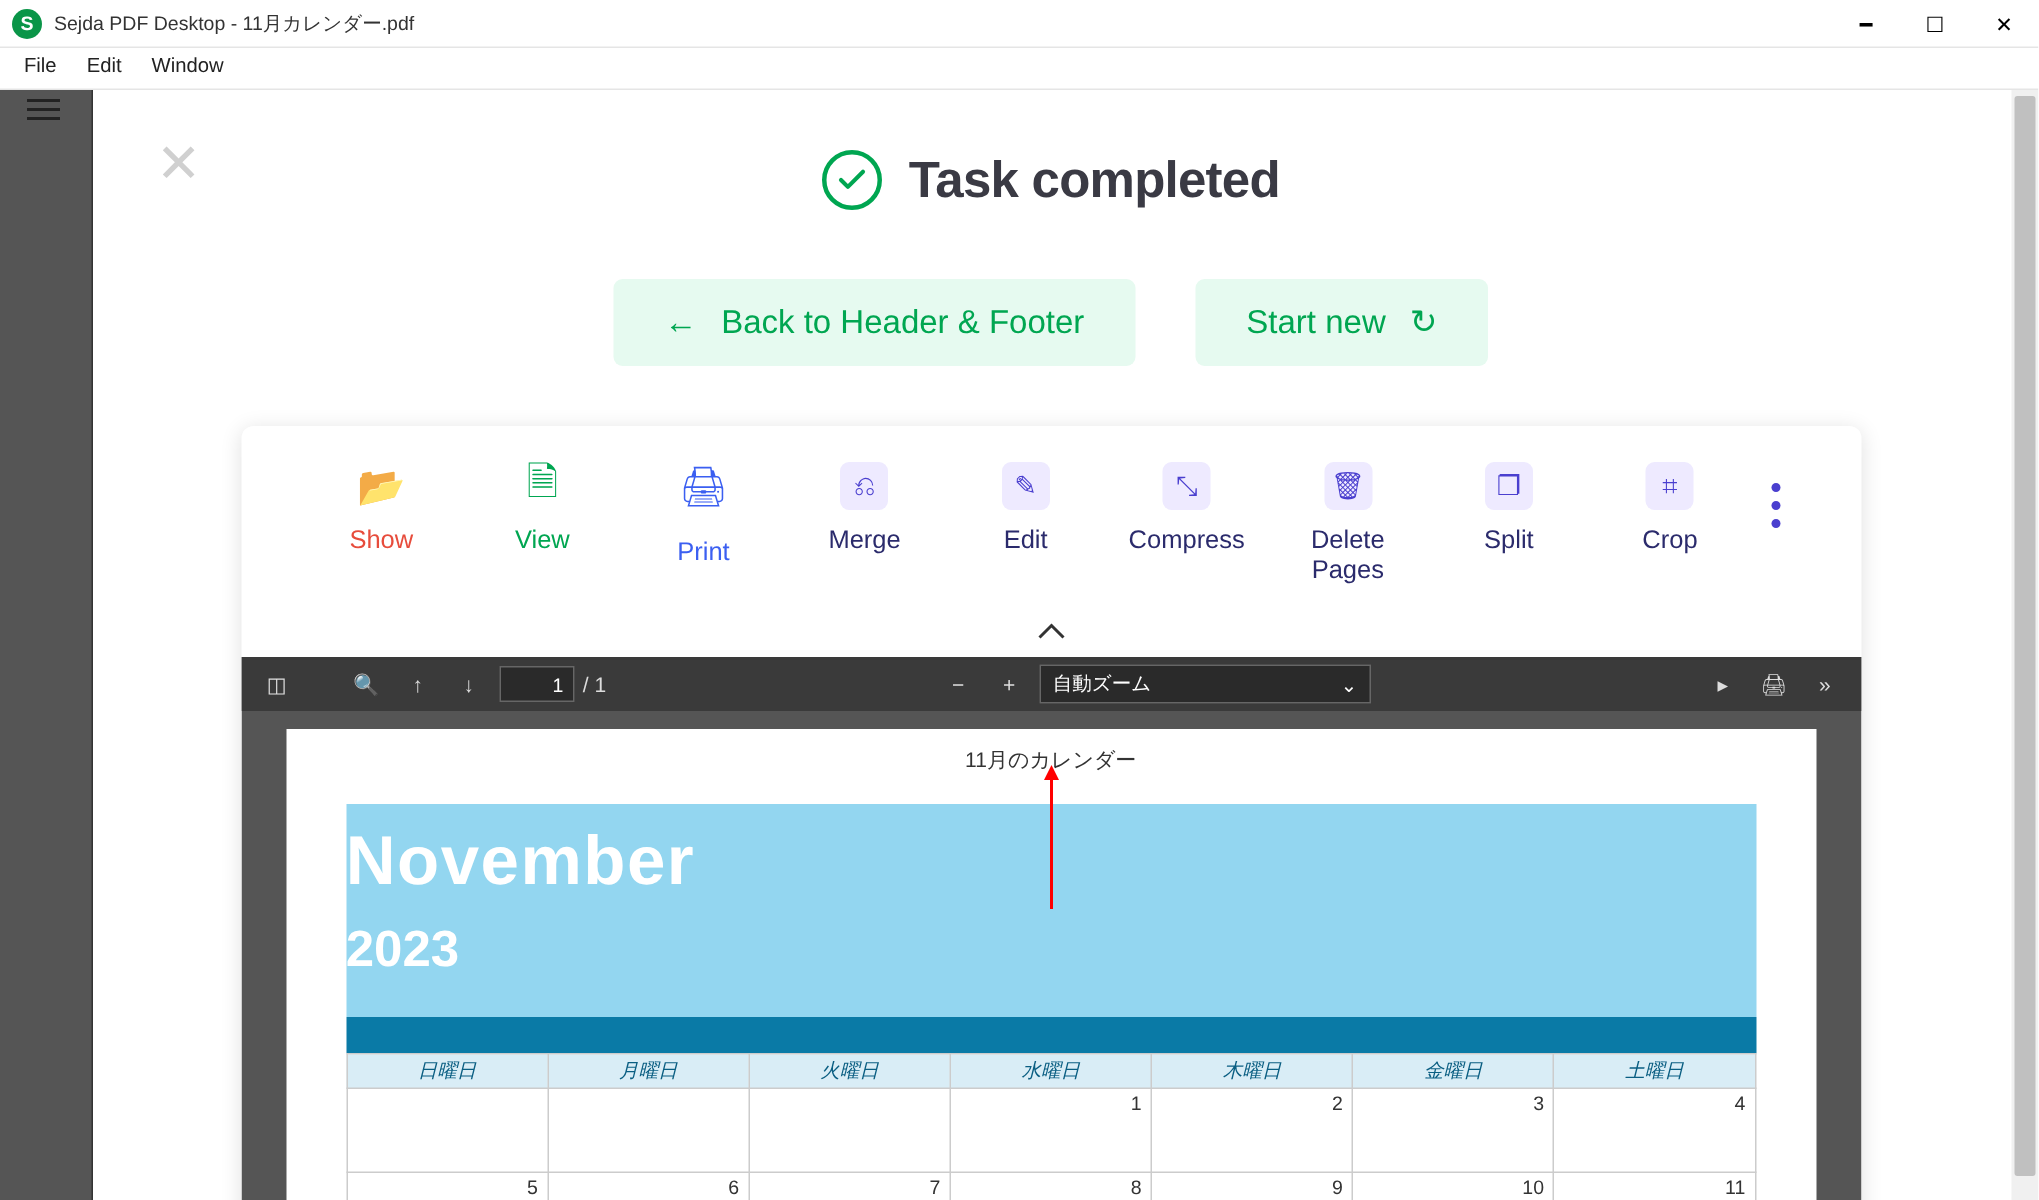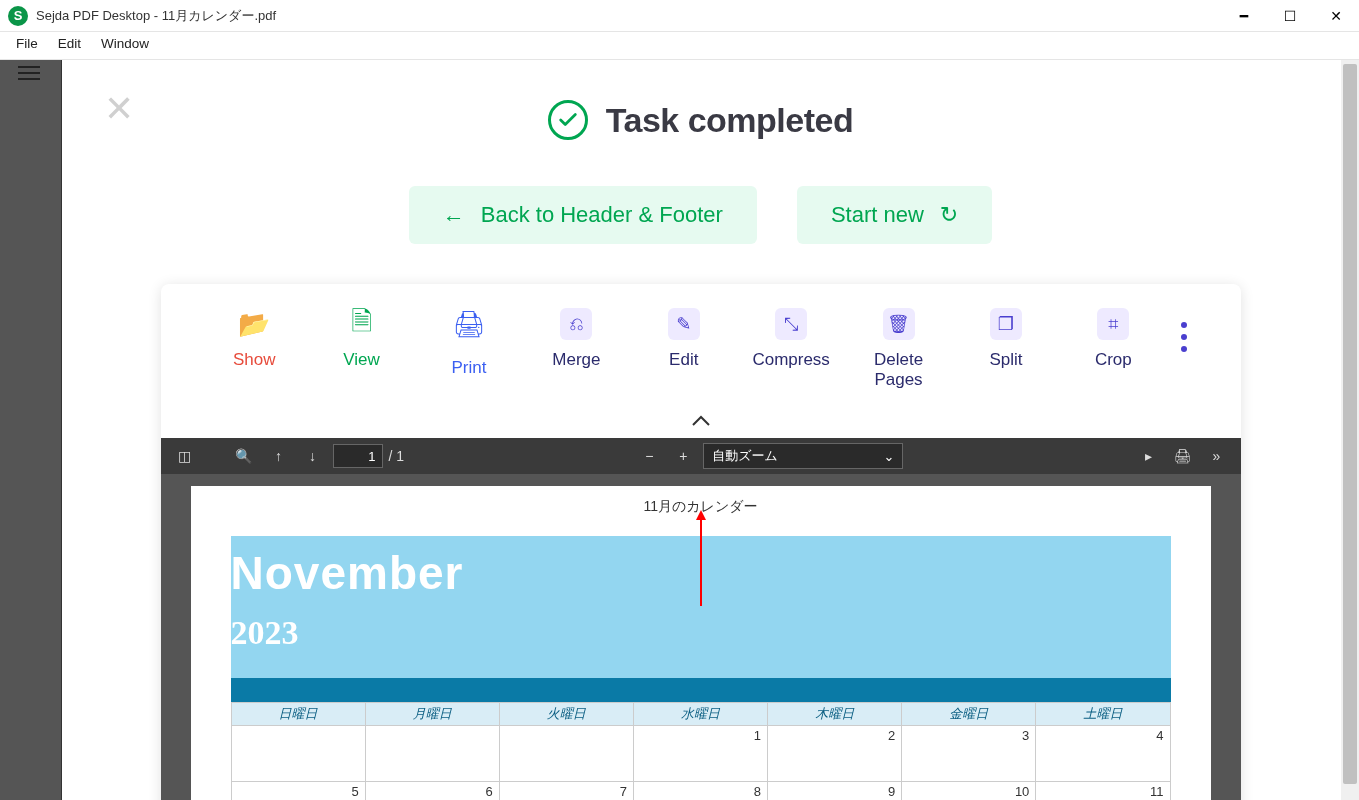--- a/index.html
+++ b/index.html
@@ -41,28 +41,28 @@
 .more-dots { display: flex; flex-direction: column; gap: 6px; align-items:center; padding-top:14px; cursor:pointer;}
 .more-dots span { width: 6px; height: 6px; background: #4a3fcf; border-radius: 50%; }
 
 .collapse-bar { height: 34px; display: flex; align-items: center; justify-content: center; cursor:pointer;}
 .collapse-bar svg { stroke: #333; }
 
 .pdf-viewer { background: #555; }
 .pdf-toolbar { height: 36px; background: #3a3a3a; display: flex; align-items: center; padding: 0 10px; gap: 6px; color: #ddd; font-size: 14px; }
 .pdf-tb-btn { width: 28px; height: 28px; display: flex; align-items: center; justify-content: center; cursor: pointer; border-radius:3px;}
 .page-input { width: 50px; height: 24px; background: #2a2a2a; border: 1px solid #666; text-align: right; color: #fff; padding-right: 6px; font-size:13px;}
-.zoom-select { height: 26px; width: 200px; background: #2a2a2a; border: 1px solid #666; color: #fff; padding: 0 8px; font-size:13px; display:flex; align-items:center; justify-content:space-between; cursor:pointer;}
+.zoom-select { height: 26px; width: 221px; background: #2a2a2a; border: 1px solid #666; color: #fff; padding: 0 8px; font-size:13px; display:flex; align-items:center; justify-content:space-between; cursor:pointer;}
 .spacer { flex: 1; }
 
 .pdf-page { background: #fff; margin: 12px 30px 0 30px; padding: 12px 40px; height: 330px; position:relative;}
 .page-header { text-align: center; font-size: 14px; color: #333; margin-bottom: 20px;}
 .cal-banner { background: #93d6f0; height: 142px; position: relative; padding:10px 26px 0 0;}
 .cal-month { font-family: Verdana, sans-serif; font-size: 46px; font-weight: 900; color: #fff; letter-spacing:1px;}
-.cal-year { font-family: Liberation Serif, serif; font-size: 34px; font-weight: 900; color: #fff; margin-top:14px;}
+.cal-year { font-family: Liberation Sans, sans-serif; font-size: 34px; font-weight: 900; color: #fff; margin-top:14px;}
 .teal-strip { height: 24px; background: #0a7aa6; }
 .cal-table { width: 100%; border-collapse: collapse; table-layout: fixed; font-size: 13px;}
 .cal-table th { background: #d9edf6; color: #0a5e82; font-weight: normal; padding: 2px; border:1px solid #ccc;font-style:italic;}
 .cal-table td { border: 1px solid #ccc; height: 56px; text-align: right; vertical-align: top; padding: 2px 6px; color:#333;}
 .arrow { position: absolute; left: 50%; top: 26px; width: 2px; height: 94px; background: #ff0000; transform: translateX(-50%);}
 .arrow::before { content:''; position:absolute; top:-2px; left:-4px; border-left:5px solid transparent; border-right:5px solid transparent; border-bottom:10px solid #ff0000;}
 
 .scrollbar { position: absolute; right: 0; top: 0; width: 18px; height: 100%; background: #f0f0f0; }
 .scrollbar-thumb { position: absolute; right: 2px; top: 4px; width: 14px; height: 720px; background: #c0c0c0; border-radius: 2px; }
 </style>

